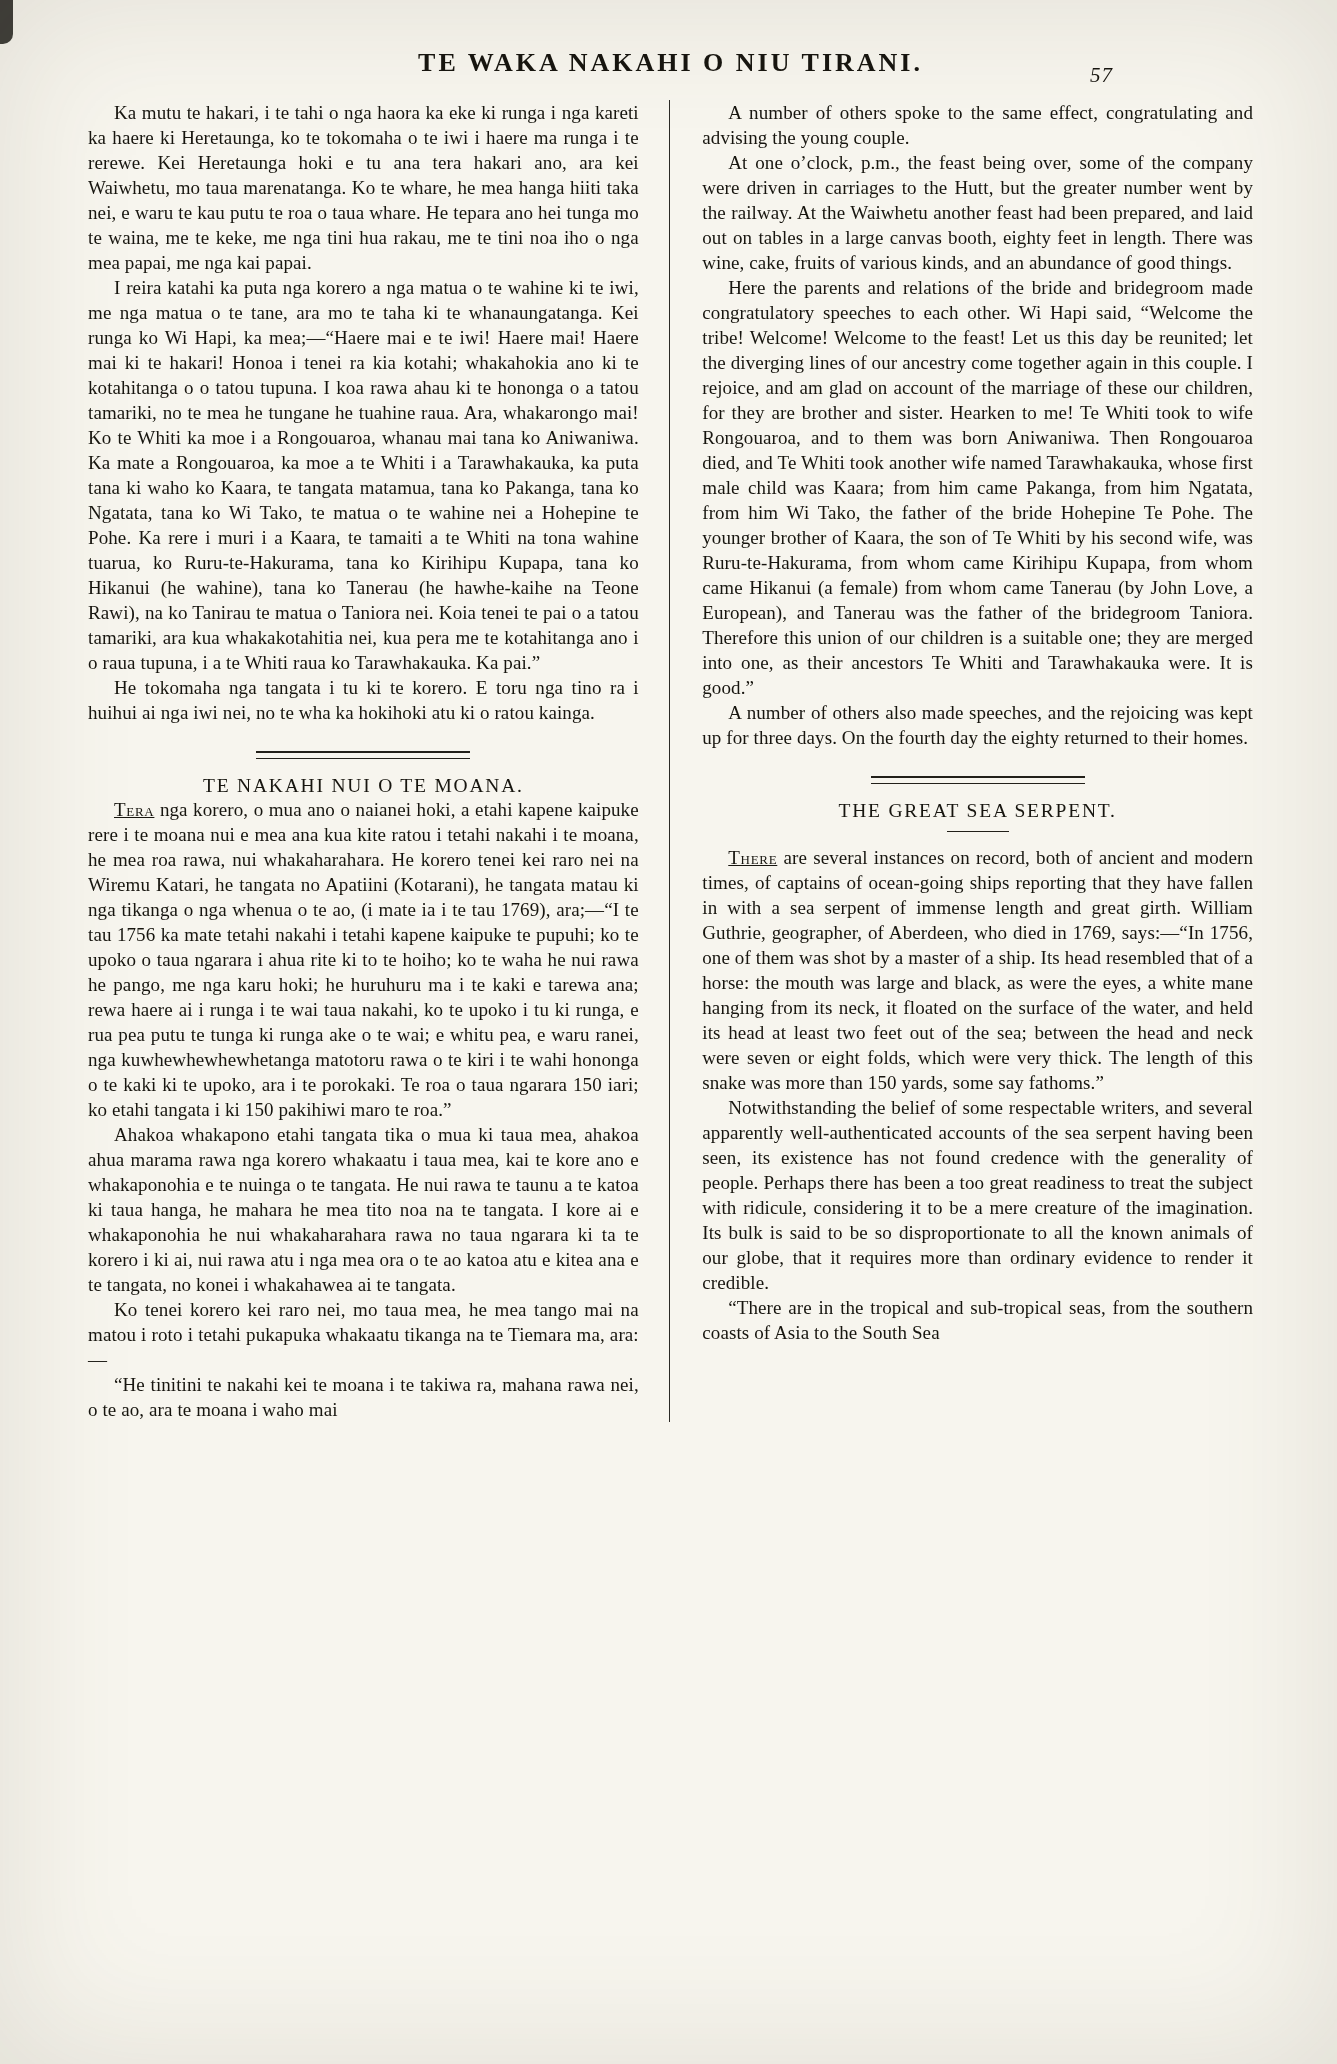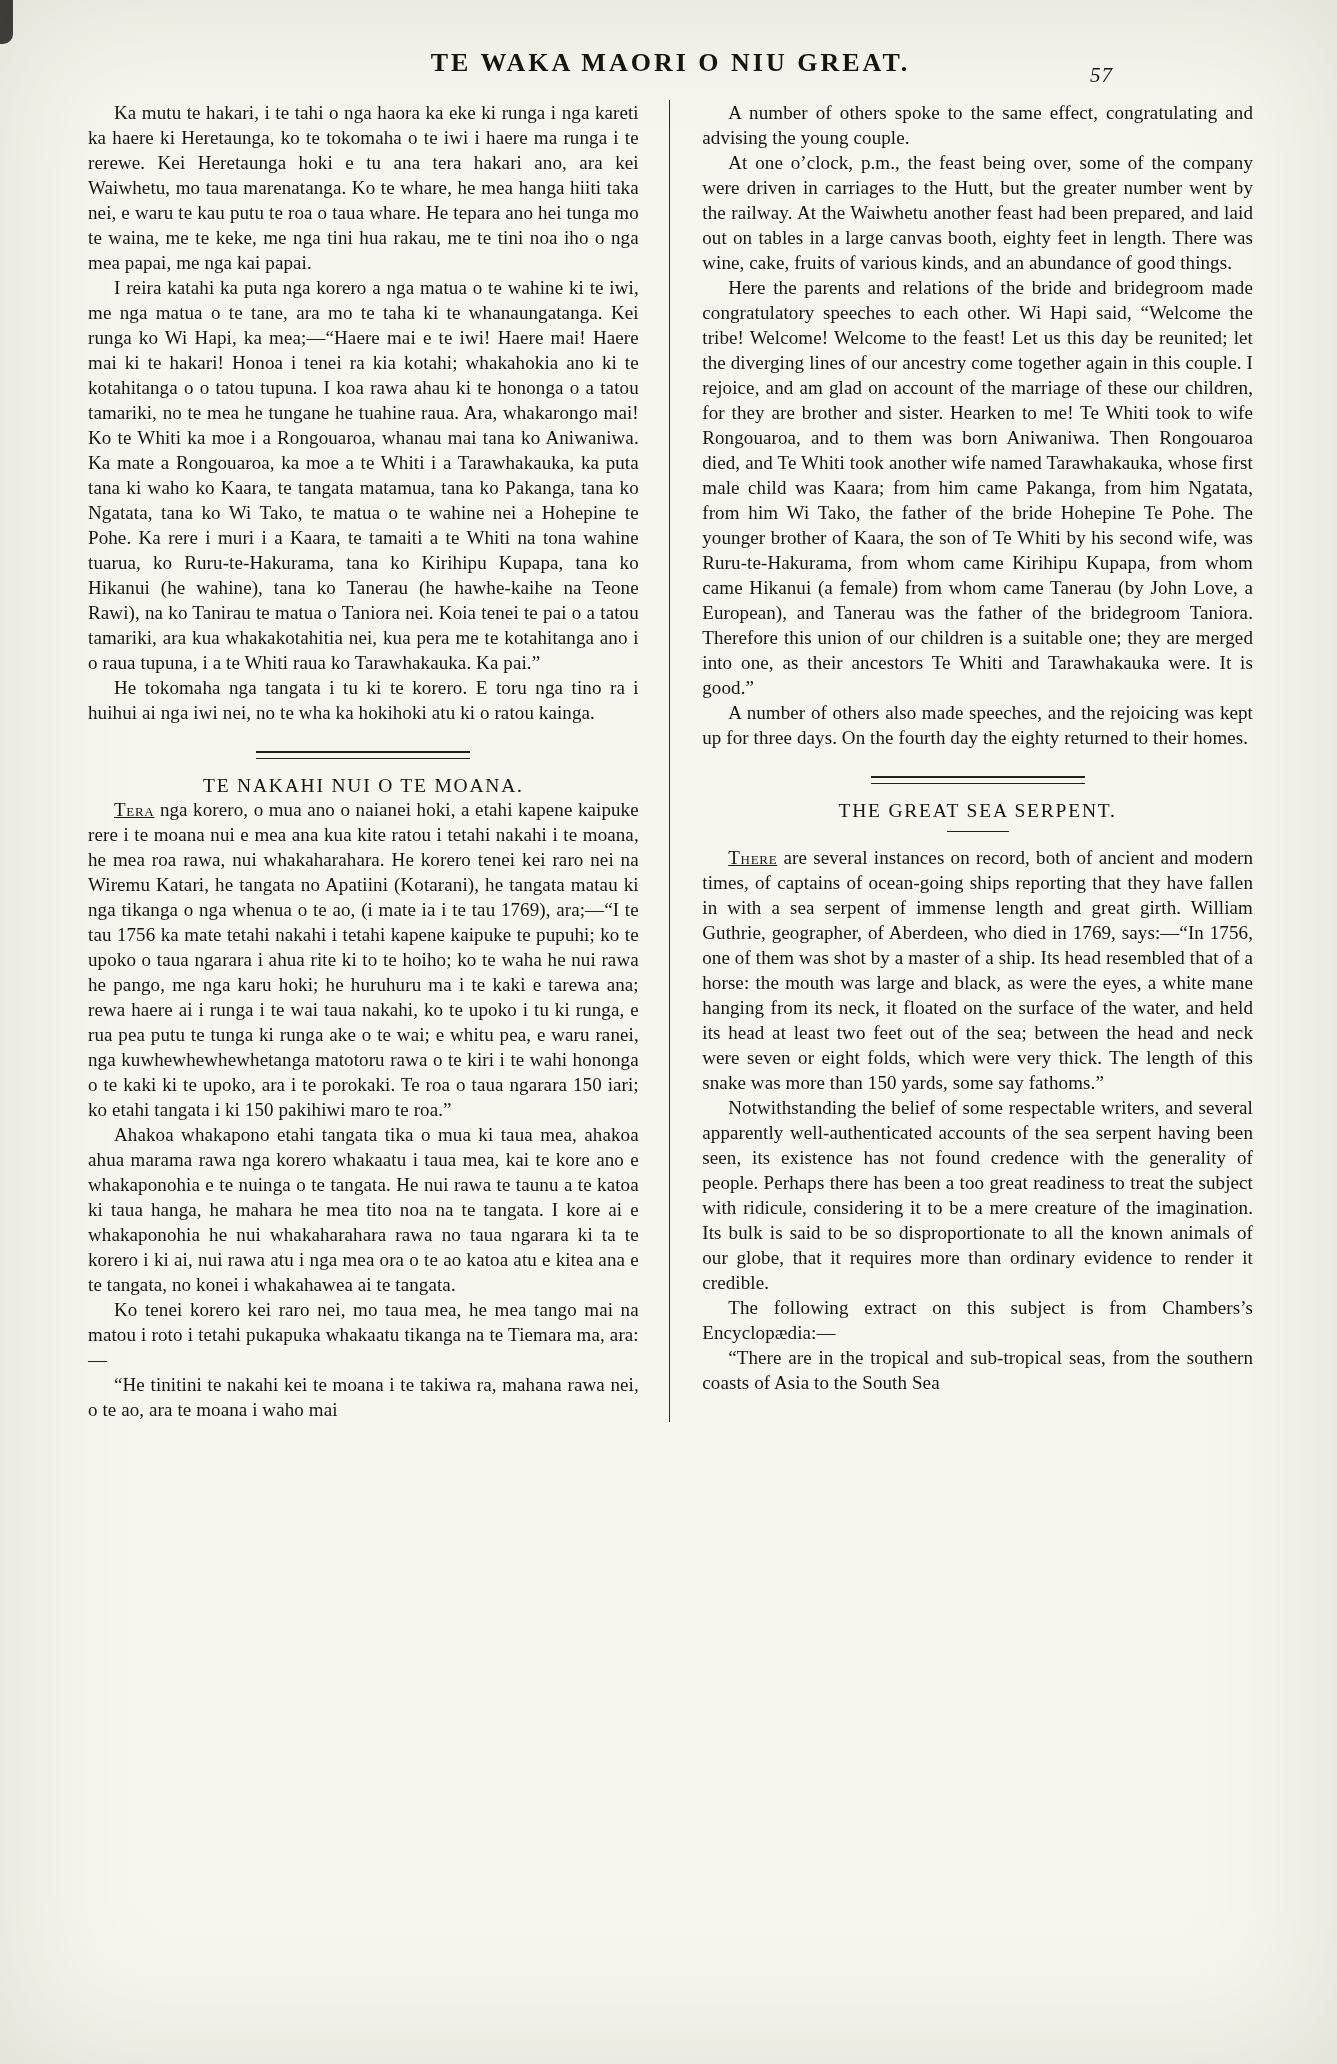--- a/index.html
+++ b/index.html
@@ -65,21 +65,21 @@
     width:62px;border-top:1.3px solid #222019;margin:9px auto 13px auto;
   }
 </style>
 </head>
 <body>
 
 <div class="page">
   <div class="corner-mark"></div>
 
   <header class="masthead">
-    <h1>TE WAKA MAORI O NIU GREAT.</h1>
+    <h1>TE WAKA NAKAHI O NIU TIRANI.</h1>
     <span class="pagenum">57</span>
   </header>
 
   <div class="columns">
 
     <section class="col col-left">
       <p class="para mt-12">Ka mutu te hakari, i te tahi o nga haora ka eke ki runga i nga kareti ka haere ki Heretaunga, ko te tokomaha o te iwi i haere ma runga i te rerewe. Kei Heretaunga hoki e tu ana tera hakari ano, ara kei Waiwhetu, mo taua marenatanga. Ko te whare, he mea hanga hiiti taka nei, e waru te kau putu te roa o taua whare. He tepara ano hei tunga mo te waina, me te keke, me nga tini hua rakau, me te tini noa iho o nga mea papai, me nga kai papai.</p>
       <p class="para mt-16">I reira katahi ka puta nga korero a nga matua o te wahine ki te iwi, me nga matua o te tane, ara mo te taha ki te whanaungatanga. Kei runga ko Wi Hapi, ka mea;—“Haere mai e te iwi! Haere mai! Haere mai ki te hakari! Honoa i tenei ra kia kotahi; whakahokia ano ki te kotahitanga o o tatou tupuna. I koa rawa ahau ki te hononga o a tatou tamariki, no te mea he tungane he tuahine raua. Ara, whakarongo mai! Ko te Whiti ka moe i a Rongouaroa, whanau mai tana ko Aniwaniwa. Ka mate a Rongouaroa, ka moe a te Whiti i a Tarawhakauka, ka puta tana ki waho ko Kaara, te tangata matamua, tana ko Pakanga, tana ko Ngatata, tana ko Wi Tako, te matua o te wahine nei a Hohepine te Pohe. Ka rere i muri i a Kaara, te tamaiti a te Whiti na tona wahine tuarua, ko Ruru-te-Hakurama, tana ko Kirihipu Kupapa, tana ko Hikanui (he wahine), tana ko Tanerau (he hawhe-kaihe na Teone Rawi), na ko Tanirau te matua o Taniora nei. Koia tenei te pai o a tatou tamariki, ara kua whakakotahitia nei, kua pera me te kotahitanga ano i o raua tupuna, i a te Whiti raua ko Tarawhakauka. Ka pai.”</p>
       <p class="para mt-16">He tokomaha nga tangata i tu ki te korero. E toru nga tino ra i huihui ai nga iwi nei, no te wha ka hokihoki atu ki o ratou kainga.</p>
 
@@ -99,18 +99,17 @@
       <p class="para mt-16">At one o’clock, p.m., the feast being over, some of the company were driven in carriages to the Hutt, but the greater number went by the railway. At the Waiwhetu another feast had been prepared, and laid out on tables in a large canvas booth, eighty feet in length. There was wine, cake, fruits of various kinds, and an abundance of good things.</p>
       <p class="para mt-22">Here the parents and relations of the bride and bridegroom made congratulatory speeches to each other. Wi Hapi said, “Welcome the tribe! Welcome! Welcome to the feast! Let us this day be reunited; let the diverging lines of our ancestry come together again in this couple. I rejoice, and am glad on account of the marriage of these our children, for they are brother and sister. Hearken to me! Te Whiti took to wife Rongouaroa, and to them was born Aniwaniwa. Then Rongouaroa died, and Te Whiti took another wife named Tarawhakauka, whose first male child was Kaara; from him came Pakanga, from him Ngatata, from him Wi Tako, the father of the bride Hohepine Te Pohe. The younger brother of Kaara, the son of Te Whiti by his second wife, was Ruru-te-Hakurama, from whom came Kirihipu Kupapa, from whom came Hikanui (a female) from whom came Tanerau (by John Love, a European), and Tanerau was the father of the bridegroom Taniora. Therefore this union of our children is a suitable one; they are merged into one, as their ancestors Te Whiti and Tarawhakauka were. It is good.”</p>
       <p class="para mt-10">A number of others also made speeches, and the rejoicing was kept up for three days. On the fourth day the eighty returned to their homes.</p>
 
       <div class="section-rule"></div>
       <h2 class="section-heading">THE GREAT SEA SERPENT.</h2>
       <div class="heading-dash"></div>
 
       <p class="para"><span class="lead">There</span><span> are several instances on record, both of ancient and modern times, of captains of ocean-going ships reporting that they have fallen in with a sea serpent of immense length and great girth. William Guthrie, geographer, of Aberdeen, who died in 1769, says:—“In 1756, one of them was shot by a master of a ship. Its head resembled that of a horse: the mouth was large and black, as were the eyes, a white mane hanging from its neck, it floated on the surface of the water, and held its head at least two feet out of the sea; between the head and neck were seven or eight folds, which were very thick. The length of this snake was more than 150 yards, some say fathoms.”</span></p>
       <p class="para gap-big">Notwithstanding the belief of some respectable writers, and several apparently well-authenticated accounts of the sea serpent having been seen, its existence has not found credence with the generality of people. Perhaps there has been a too great readiness to treat the subject with ridicule, considering it to be a mere creature of the imagination. Its bulk is said to be so disproportionate to all the known animals of our globe, that it requires more than ordinary evidence to render it credible.</p>
-      <p class="para mt-14">The following extract on this subject is from Chambers’s Encyclopædia:—</p>
       <p class="para mt-26">“There are in the tropical and sub-tropical seas, from the southern coasts of Asia to the South Sea</p>
     </section>
 
   </div>
 </div>
 
 </body></html>

